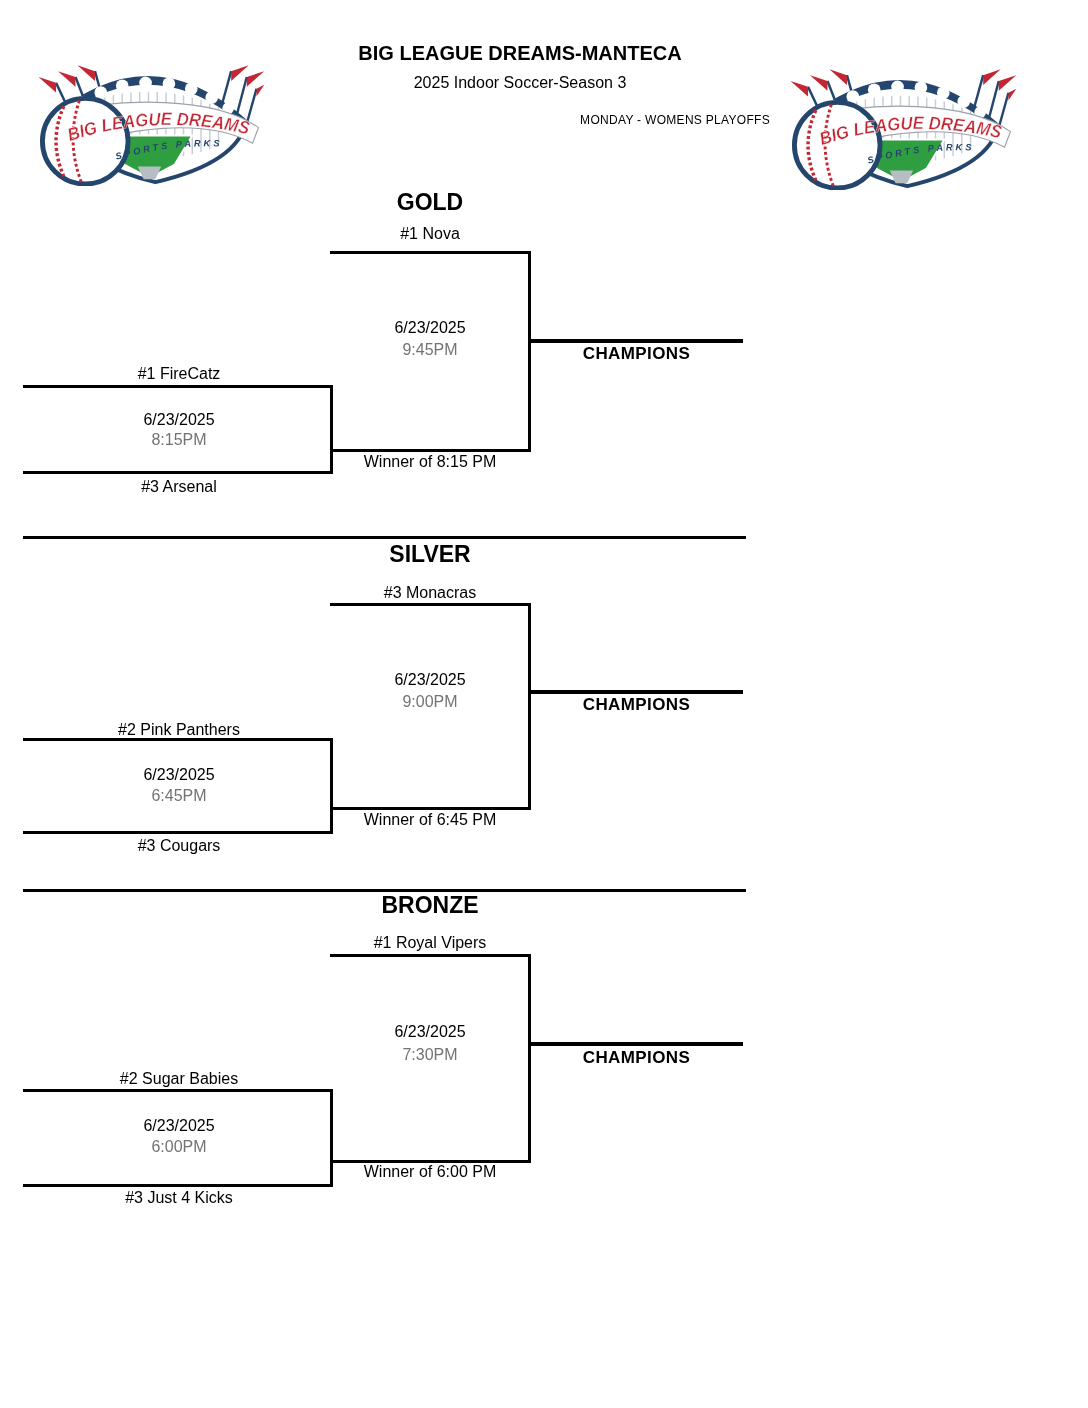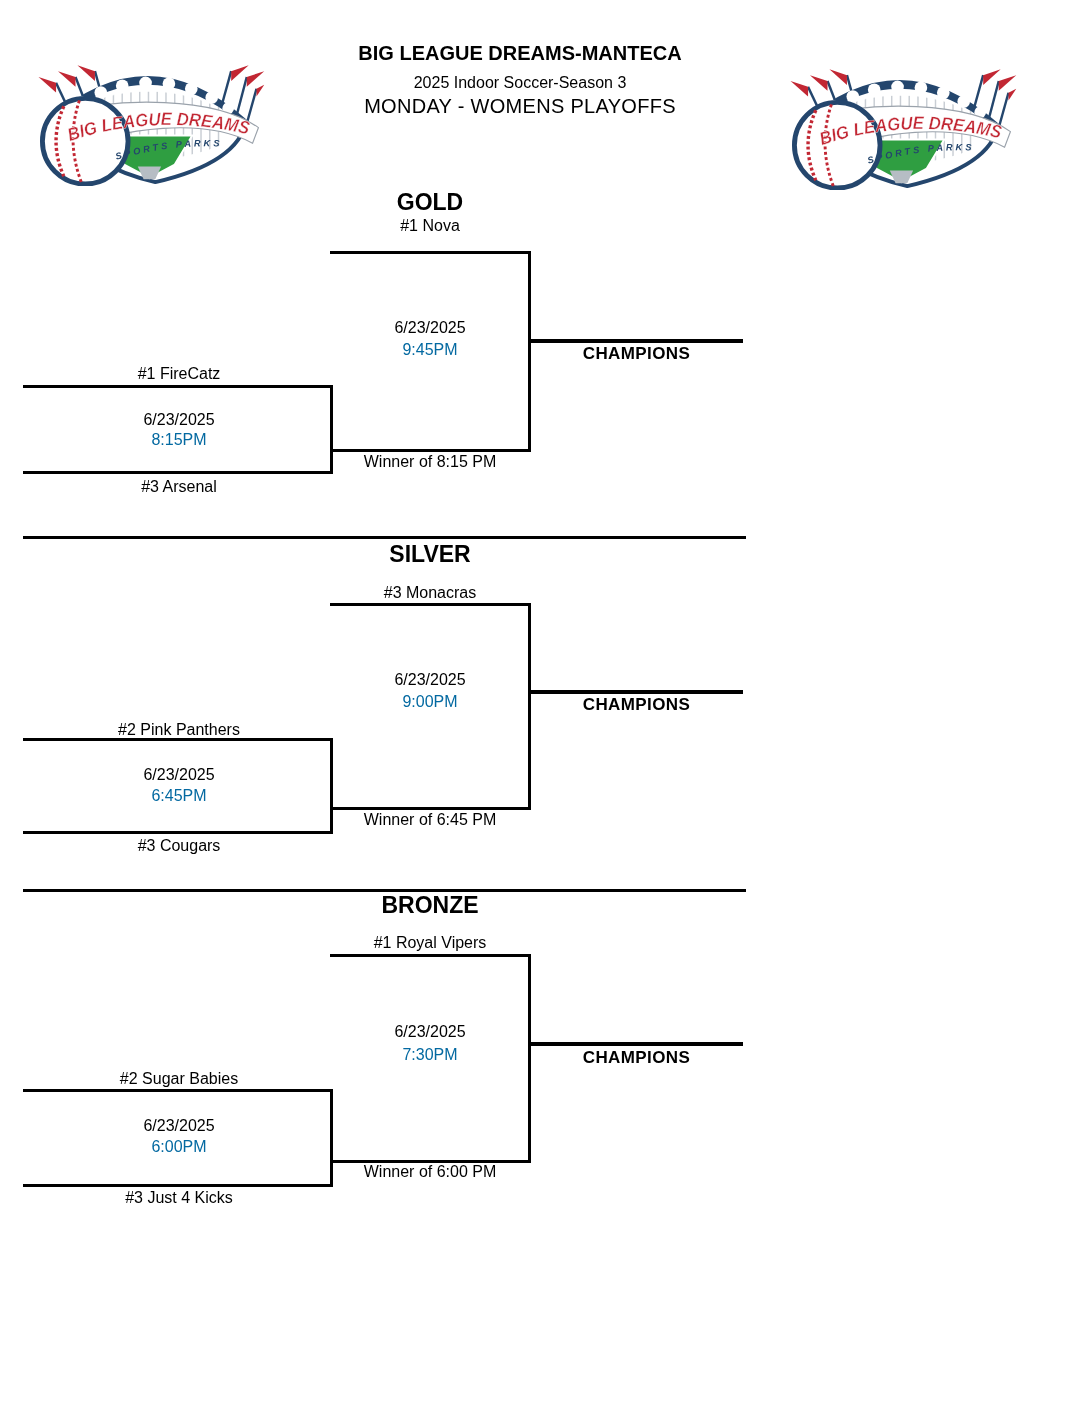--- a/index.html
+++ b/index.html
@@ -1,34 +1,34 @@
 <!DOCTYPE html>
 <html><head>
 <meta charset="utf-8">
 <style>
   html,body{margin:0;padding:0;background:#ffffff;}
   .page{position:relative;width:1088px;height:1408px;background:#fff;
         font-family:"Liberation Sans",sans-serif;color:#000;overflow:hidden;}
   .txt{position:absolute;font-size:16px;line-height:1.15;white-space:nowrap;}
   .c1{left:330px;width:200px;text-align:center;}
   .c2{left:29px;width:300px;text-align:center;}
-  .red{color:#0369a1;}
+  .red{color:#737373;}
   .hline{position:absolute;height:3px;background:#000;}
   .vline{position:absolute;width:3px;background:#000;}
   .thick{height:4px;}
   .sec-title{position:absolute;left:330px;width:200px;text-align:center;
              font-weight:700;font-size:23px;white-space:nowrap;}
   .champ{position:absolute;left:530px;width:213px;text-align:center;
          font-weight:700;font-size:17px;letter-spacing:.4px;white-space:nowrap;}
   .hdr1{position:absolute;top:42px;left:270px;width:500px;text-align:center;
         font-weight:700;font-size:20px;white-space:nowrap;}
   .hdr2{position:absolute;top:74px;left:270px;width:500px;text-align:center;
         font-size:16px;white-space:nowrap;}
-  .hdr3{position:absolute;top:95px;left:270px;width:500px;text-align:center;
-        font-size:20px;letter-spacing:.3px;white-space:nowrap;}
+  .hdr3{position:absolute;top:113px;left:270px;width:500px;text-align:right;
+        font-size:12px;letter-spacing:.3px;white-space:nowrap;}
   .logo{position:absolute;width:235px;height:144px;}
   .logo-left{top:42px;left:30px;}
   .logo-right{top:46px;left:782px;}
 </style>
 </head>
 <body>
 
 <div class="page">
 
   <svg class="logo logo-left" viewBox="0 0 240 148">
@@ -115,21 +115,21 @@
   <svg class="logo logo-right" viewBox="0 0 240 148">
     <use href="#bldlogo"></use>
   </svg>
 
   <div class="hdr1">BIG LEAGUE DREAMS-MANTECA</div>
   <div class="hdr2">2025 Indoor Soccer-Season 3</div>
   <div class="hdr3">MONDAY - WOMENS PLAYOFFS</div>
 
   <div>
     <div class="sec-title" style="top:189px">GOLD</div>
-    <div class="txt c1" style="top:217px">#1 Nova</div>
+    <div class="txt c1" style="top:225px">#1 Nova</div>
     <div class="hline" style="top:251px;left:330px;width:200px"></div>
     <div class="vline" style="top:251px;left:528px;height:201px"></div>
     <div class="txt c1" style="top:319px">6/23/2025</div>
     <div class="txt c1 red" style="top:341px">9:45PM</div>
     <div class="hline thick" style="top:339px;left:528px;width:215px"></div>
     <div class="champ" style="top:344px">CHAMPIONS</div>
     <div class="txt c2" style="top:365px">#1 FireCatz</div>
     <div class="hline" style="top:385px;left:23px;width:309px"></div>
     <div class="vline" style="top:385px;left:330px;height:89px"></div>
     <div class="txt c2" style="top:411px">6/23/2025</div>

